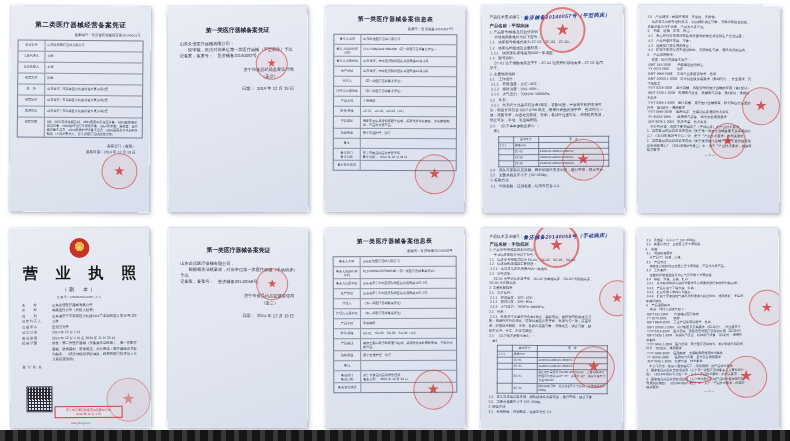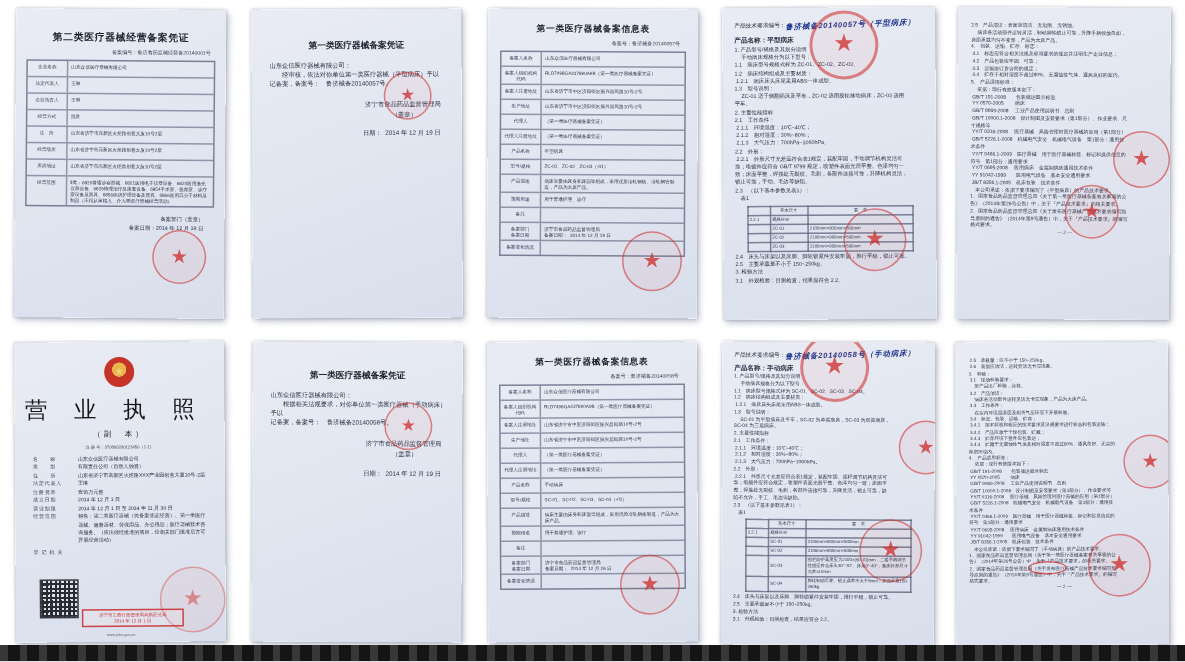--- a/index.html
+++ b/index.html
@@ -25,22 +25,22 @@
   .cseal .st{transform:translateY(-1px);}
   .rt{text-align:right;}
   .mtb{width:88%;margin:1.5px auto;border-collapse:collapse;}
   .mtb td{border:0.5px solid rgba(85,95,120,.75);font-size:2.9px;padding:.5px 1px;color:#2d3347;}
   .hand{font-style:italic;color:#22398e;font-size:5px;font-weight:bold;
         display:inline-block;transform:rotate(-2deg);letter-spacing:.5px;}
   .hdrline{font-size:3.8px;color:#2c3246;}
   .emblem{width:20px;height:20px;border-radius:50%;margin:0 auto;
           background:radial-gradient(circle at 50% 42%,#e8b64c 0 30%,#c53329 32% 100%);
           display:flex;align-items:center;justify-content:center;color:#f3d27a;font-size:7px;}
-  .lic-title{font-family:"Liberation Serif",serif;font-weight:normal;font-size:15px;
-             letter-spacing:7px;color:#18181a;text-indent:7px;}
+  .lic-title{font-family:"Liberation Serif",serif;font-weight:bold;font-size:15px;
+             letter-spacing:7px;text-align:center;color:#18181a;text-indent:7px;}
   .lic-sub{font-size:5px;text-align:center;letter-spacing:2px;color:#222;}
   .lic-reg{font-size:2.8px;text-align:center;color:#444;}
   .lrow{display:flex;font-size:3.4px;line-height:1.6;color:#2b3040;padding:0 12px;}
   .lrow .k{flex:0 0 30px;letter-spacing:.5px;color:#404656;}
   .lrow .v{flex:1;white-space:pre-wrap;}
   .qr{position:absolute;background:
       repeating-linear-gradient(0deg,#2b2b33 0 1.5px,transparent 1.5px 3px),
       repeating-linear-gradient(90deg,#2b2b33 0 1.5px,transparent 1.5px 3px);
       border:1px solid #3a3a42;}
   .rstamp{position:absolute;border:1px solid rgba(200,40,40,.85);color:rgba(200,40,40,.95);

